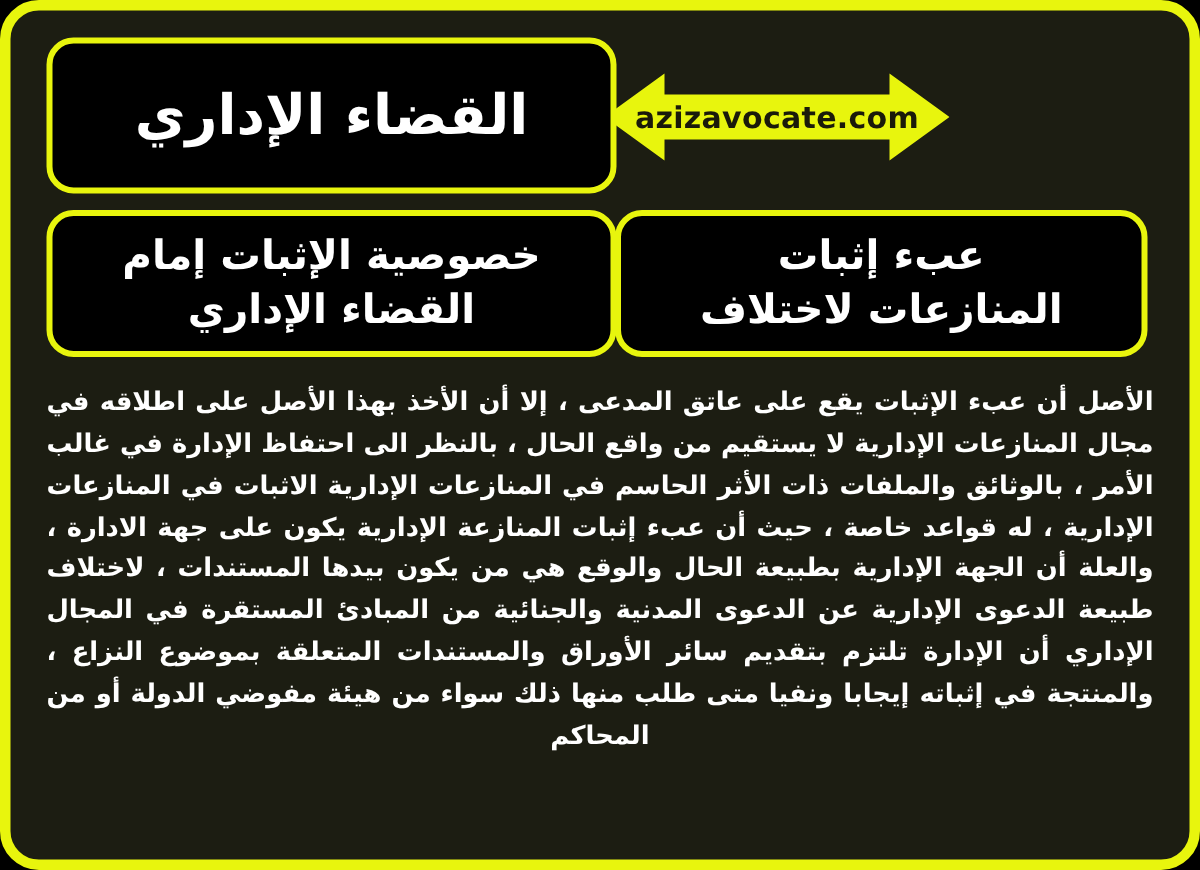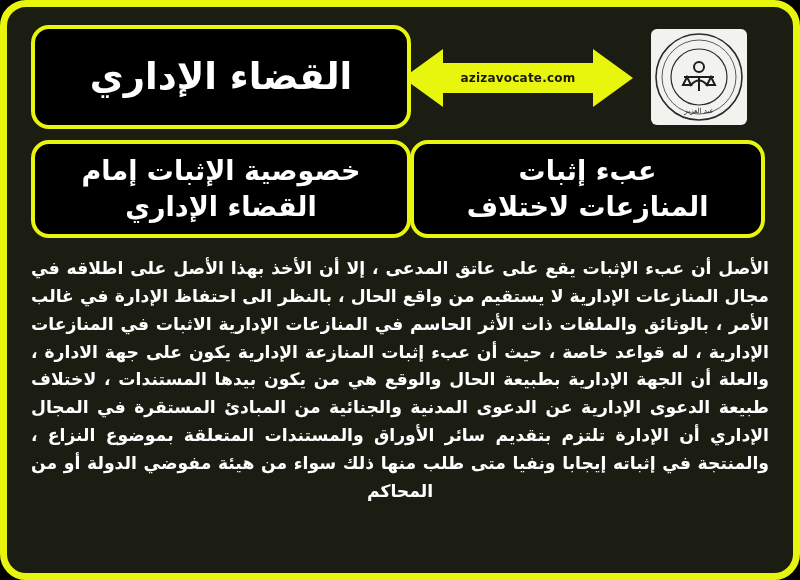--- a/index.html
+++ b/index.html
@@ -57,21 +57,21 @@
     height: 66px;
   }
   .arrow-band .site-text {
     position: absolute;
     inset: 0;
     display: flex;
     align-items: center;
     justify-content: center;
     color: #1a1a0a;
     font-weight: bold;
-    font-size: 12px;
+    font-size: 20px;
     direction: ltr;
     letter-spacing: 0.2px;
     z-index: 3;
   }
 
   .title-box {
     position: absolute;
     top: 0;
     left: 24px;
     width: 380px;
@@ -139,36 +139,20 @@
   }
   .body-text p { margin: 0 0 16px 0; }
 </style>
 </head>
 <body>
 
 <div class="poster">
 
   <div class="top-row">
 
-    <div class="logo-box">
-      <svg width="92" height="92" viewBox="0 0 92 92" aria-hidden="true">
-        <circle cx="46" cy="46" r="43" fill="none" stroke="#2b2b2b" stroke-width="1.6"></circle>
-        <circle cx="46" cy="46" r="37" fill="none" stroke="#5a5a5a" stroke-width="1"></circle>
-        <circle cx="46" cy="46" r="28" fill="none" stroke="#2b2b2b" stroke-width="1.2"></circle>
-        <g stroke="#1d1d1d" stroke-width="2" fill="none">
-          <circle cx="46" cy="36" r="5"></circle>
-          <path d="M37 55 q9 -11 18 0"></path>
-          <path d="M31 46 L61 46"></path>
-          <path d="M46 46 L46 60"></path>
-          <path d="M34 46 L30 54 L38 54 Z"></path>
-          <path d="M58 46 L54 54 L62 54 Z"></path>
-        </g>
-        <text x="46" y="82" font-size="7" fill="#222" text-anchor="middle" font-family="DejaVu Sans, sans-serif">عبد العزيز</text>
-      </svg>
-    </div>
 
     <div class="arrow-band">
       <svg width="230" height="66" viewBox="0 0 230 66" style="position:absolute;inset:0;">
         <polygon points="0,33 40,4 40,18 190,18 190,4 230,33 190,62 190,48 40,48 40,62" fill="#e8f50d"></polygon>
       </svg>
       <span class="site-text">azizavocate.com</span>
     </div>
 
     <div class="title-box">
       <span class="t">القضاء الإداري</span>

